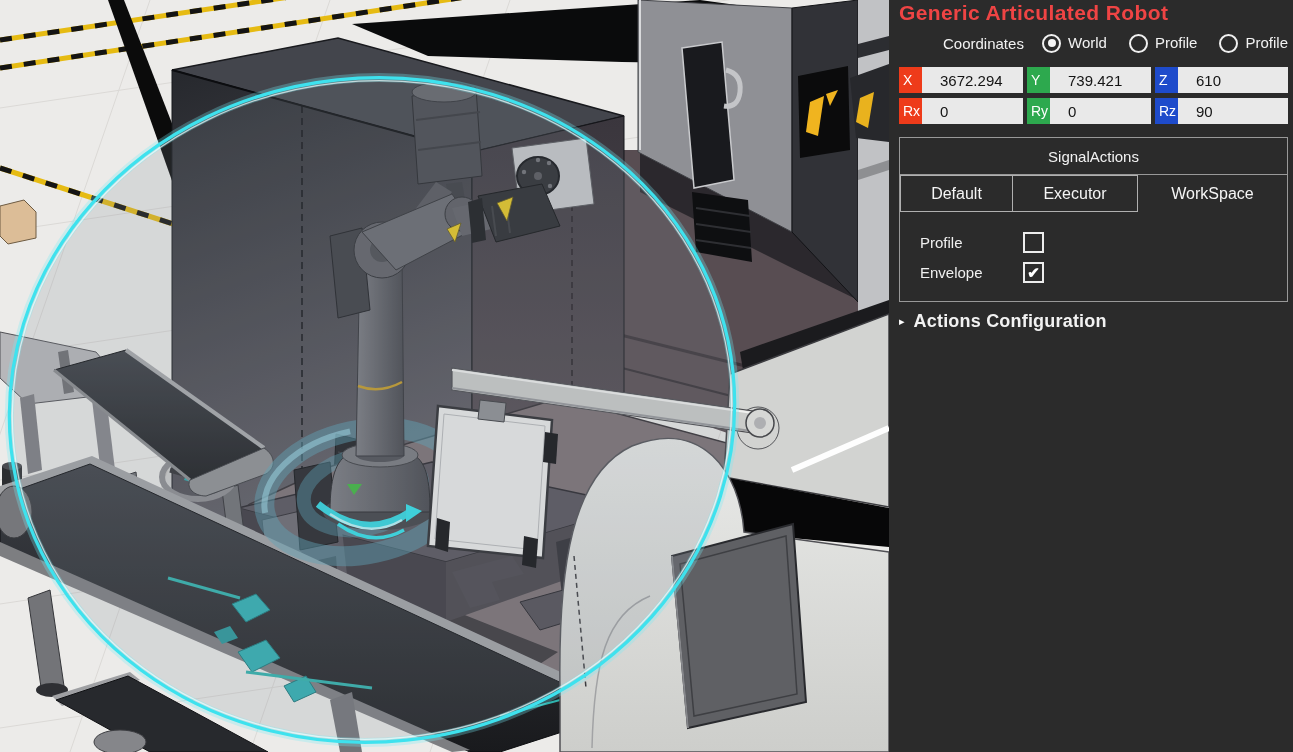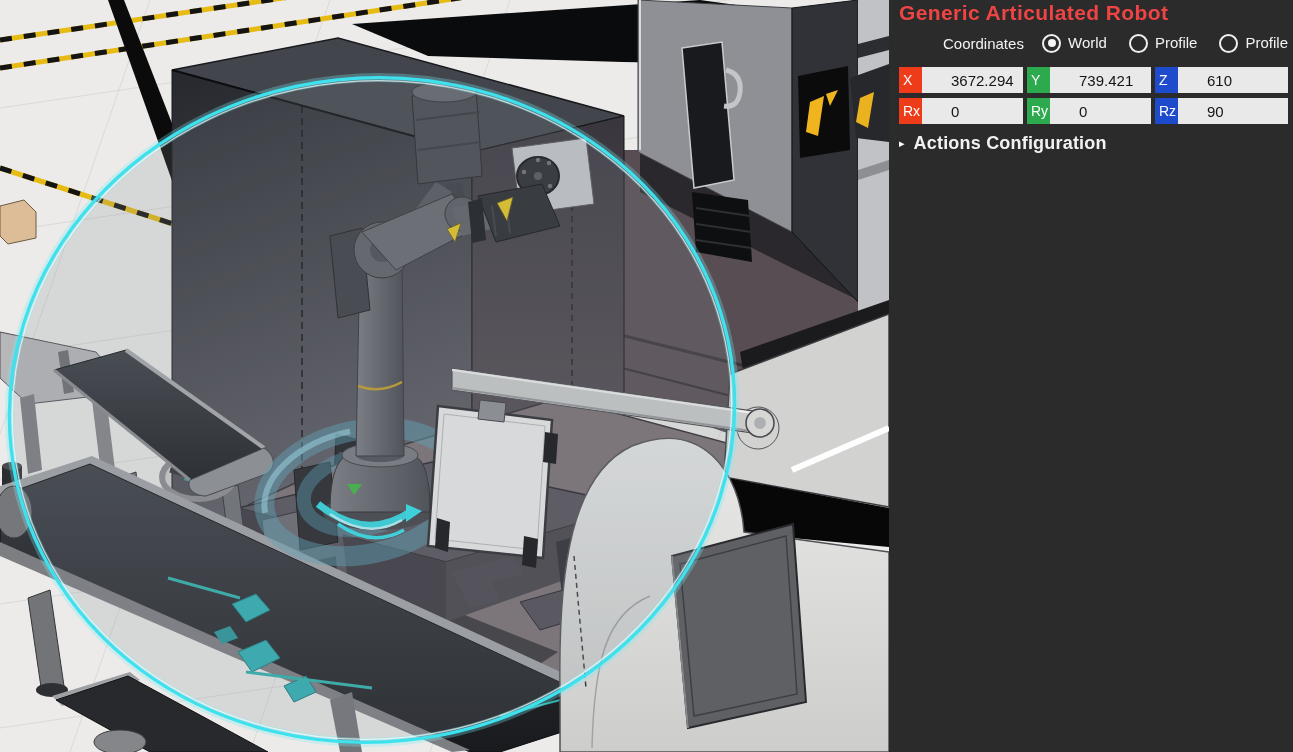--- a/index.html
+++ b/index.html
@@ -39,22 +39,21 @@
   .axis-label{
     min-width:23px;display:flex;align-items:center;padding-left:4px;
     font-size:14px;color:#fff;box-sizing:border-box;
   }
   .ax-x{background:#ee3b1a;}
   .ax-y{background:#2da94e;}
   .ax-z{background:#1e4bcb;}
   .field input{
     border:none;background:transparent;flex:1;min-width:0;outline:none;
     font-family:"Liberation Sans",sans-serif;font-size:15px;color:#141414;
-    padding:0 2px 0 5px;
-    margin-left:24px;
+    padding:0 2px 0 18px;
   }
   .groupbox{margin-top:13px;border:1px solid #999;width:389px;box-sizing:border-box;}
   .gb-header{
     height:36px;border-bottom:1px solid #999;display:flex;align-items:center;
     justify-content:center;font-size:15px;color:#f2f2f2;
   }
   .tabs{display:flex;height:37px;}
   .tab{
     box-sizing:border-box;display:flex;align-items:center;justify-content:center;
     font-size:16px;color:#f5f5f5;cursor:default;
@@ -413,18 +412,40 @@
     <div class="field">
       <span class="axis-label ax-y">Ry</span>
       <input value="0" style="">
     </div>
     <div class="field">
       <span class="axis-label ax-z">Rz</span>
       <input value="90" style="">
     </div>
   </div>
 
+  <div class="groupbox">
+    <div class="gb-header">SignalActions</div>
+    <div class="tabs">
+      <div class="tab t0">Default</div>
+      <div class="tab t1">Executor</div>
+      <div class="tab t2">WorkSpace</div>
+    </div>
+    <div class="gb-content">
+      <div class="opt-row">
+        <span class="opt-label">Profile</span>
+        <span class="checkbox">
+            <span class="mark">✔</span>
+          </span>
+      </div>
+      <div class="opt-row">
+        <span class="opt-label">Envelope</span>
+        <span class="checkbox checked">
+            <span class="mark">✔</span>
+          </span>
+      </div>
+    </div>
+  </div>
 
   <div class="expander">
     <span class="arrow">▸</span>
     <span class="exp-label">Actions Configuration</span>
   </div>
 </div>
 
 </body></html>

